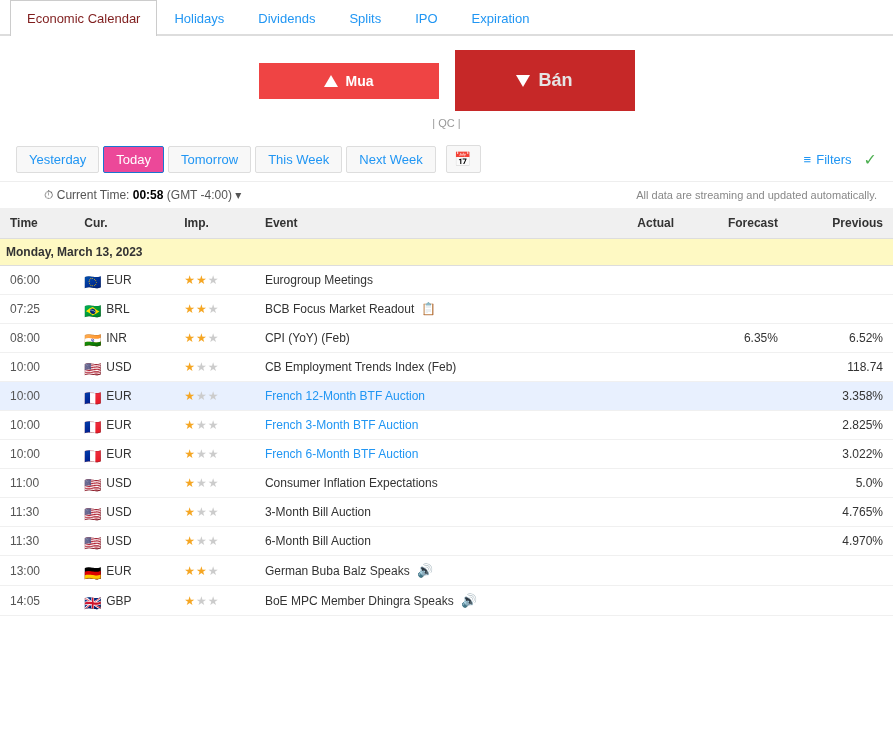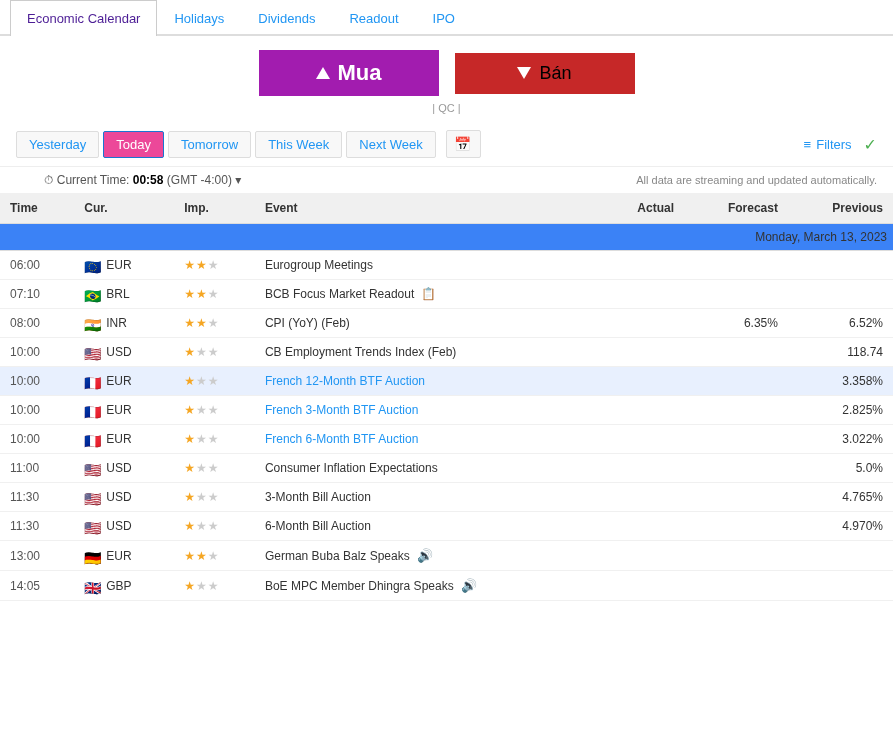--- a/index.html
+++ b/index.html
@@ -13,54 +13,54 @@
       font-size: 13px;
       color: #2196F3;
       border: 1px solid transparent;
       border-bottom: none;
       margin-bottom: -2px;
       text-decoration: none;
     }
     .top-tabs .tab.active {
       border-color: #ccc;
       border-bottom-color: #fff;
-      color: #4c1d95;
+      color: #7f1d1d;
       background: #fff;
       font-weight: normal;
     }
 
     
     .banner-row {
       display: flex;
       justify-content: center;
       align-items: center;
       gap: 16px;
       padding: 14px 0 4px 0;
     }
     .btn-mua {
-      background: #a21caf;
+      background: #ef4444;
       color: #fff;
       border: none;
       padding: 10px 40px;
-      font-size: 22px;
+      font-size: 14px;
       font-weight: bold;
       cursor: pointer;
       display: flex;
       align-items: center;
       gap: 8px;
       min-width: 180px;
       justify-content: center;
     }
     .btn-ban {
       background: #c62828;
-      color: #000000;
+      color: #e5e5e5;
       border: none;
-      padding: 10px 40px;
+      padding: 20px 40px;
       font-size: 18px;
-      font-weight: normal;
+      font-weight: bold;
       cursor: pointer;
       display: flex;
       align-items: center;
       gap: 8px;
       min-width: 180px;
       justify-content: center;
     }
     .qc-label { text-align: center; color: #999; font-size: 11px; padding: 2px 0 8px 0; }
 
     
@@ -126,24 +126,24 @@
     .cal-table thead th {
       padding: 8px 10px;
       text-align: left;
       font-weight: bold;
       font-size: 12px;
       border-bottom: 1px solid #ddd;
       color: #333;
     }
     .cal-table thead th.right { text-align: right; }
     .cal-table .date-separator td {
-      text-align: right;
-      font-weight: normal;
+      text-align: left;
+      font-weight: bold;
       font-size: 12px;
-      background: #3b82f6;
+      background: #fef9c3;
       padding: 6px;
       border-top: 1px solid #ddd;
       border-bottom: 1px solid #ddd;
     }
     .cal-table tbody tr { border-bottom: 1px solid #f0f0f0; }
     .cal-table tbody tr.highlighted { background: #e8f0fe; }
     .cal-table td { padding: 7px 10px; vertical-align: middle; font-size: 12px; }
     .cal-table td.time { color: #555; white-space: nowrap; }
     .cal-table td.cur { }
     .cal-table td.imp { white-space: nowrap; }
@@ -176,22 +176,23 @@
 
     .imp-stars { display: flex; gap: 1px; }
   </style>
 </head>
 <body>
 
 <div class="top-tabs">
   <a class="tab active">Economic Calendar</a>
   <a class="tab">Holidays</a>
   <a class="tab">Dividends</a>
-  <a class="tab">Readout</a>
+  <a class="tab">Splits</a>
   <a class="tab">IPO</a>
+  <a class="tab">Expiration</a>
 </div>
 
 <div class="banner-row">
   <button class="btn-mua">
     <span class="arrow-up"></span>
     <span>Mua</span>
   </button>
   <button class="btn-ban">
     <span class="arrow-down"></span>
     <span>Bán</span>
@@ -255,21 +256,21 @@
             <span class="star">★</span>
             <span class="star-empty">★</span>
           </div>
         </td>
         <td class="event"><span>Eurogroup Meetings</span></td>
         <td class="actual"></td>
         <td class="forecast"></td>
         <td class="previous"></td>
       </tr>
       <tr>
-        <td class="time">07:10</td>
+        <td class="time">07:25</td>
         <td class="cur">
           <span class="cur-row">
             <span class="flag">🇧🇷</span>
             <span>BRL</span>
           </span>
         </td>
         <td class="imp">
           <div class="imp-stars">
             <span class="star">★</span>
             <span class="star">★</span>

